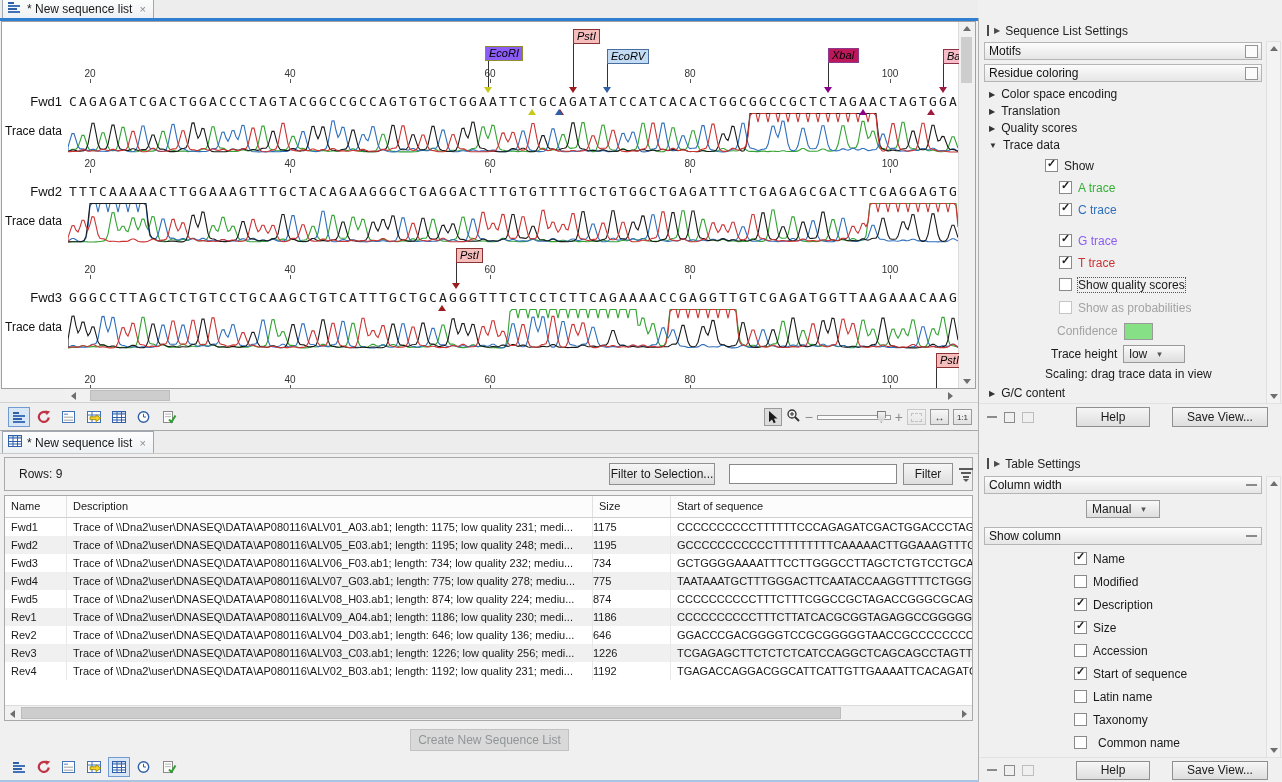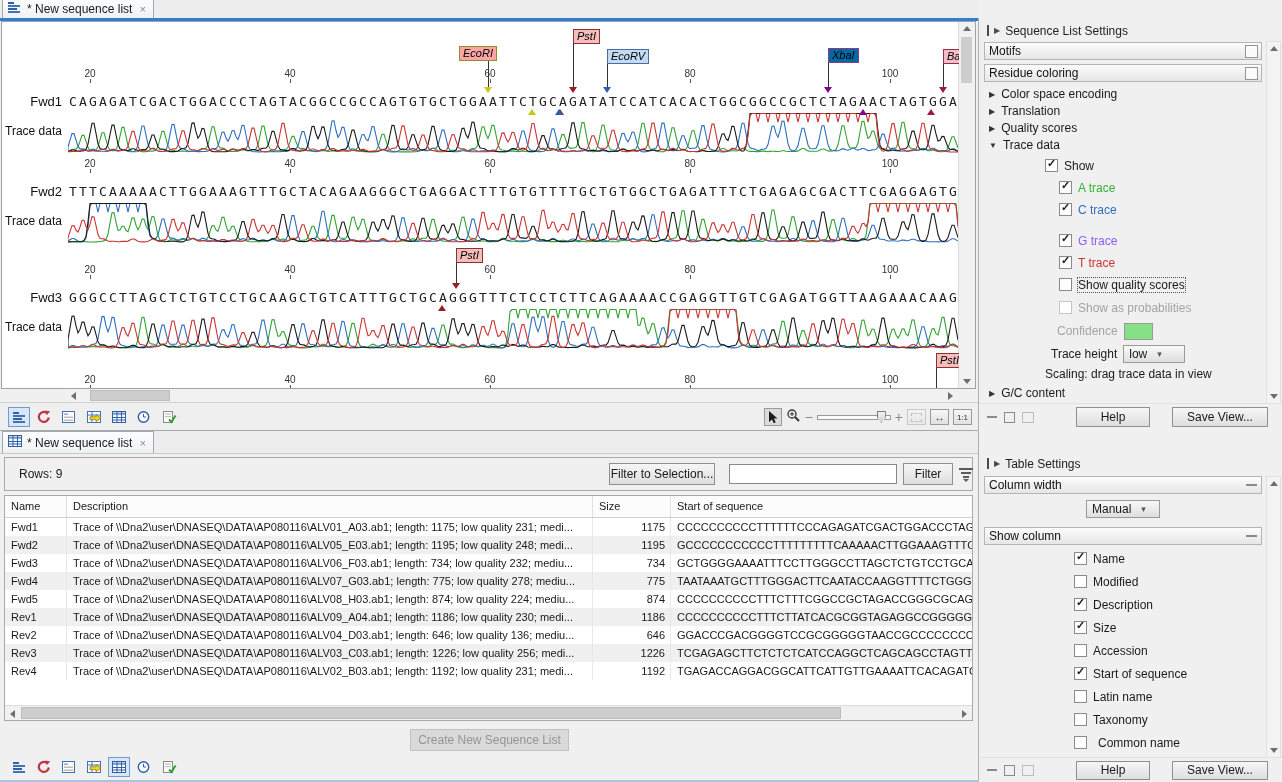--- a/index.html
+++ b/index.html
@@ -77,21 +77,21 @@
   .sidescroll{position:absolute;right:1px;width:15px;background:#f3f3f3;border:1px solid #e0e0e0;box-sizing:border-box}
   
   .filterbar{position:absolute;left:4px;top:457px;width:969px;height:34px;border:1px solid #a9a9a9;background:#f0f0f0;box-sizing:border-box}
   .tablebox{position:absolute;left:4px;top:495px;width:969px;height:226px;border:1px solid #a9a9a9;background:#fff;box-sizing:border-box;overflow:hidden}
   .thead,.trow{display:grid;grid-template-columns:62px 526px 78px 1fr}
   .thead{height:21px;border-bottom:1px solid #cfcfcf;background:#fcfcfc}
   .thead div{font-size:11px;padding:4px 0 0 6px;border-right:1px solid #e0e0e0;overflow:hidden;white-space:nowrap}
   .trow{height:18px}
   .trow.alt{background:#f0f0f0}
   .trow div{font-size:11px;line-height:18px;padding-left:6px;border-right:1px solid #e8e8e8;overflow:hidden;white-space:nowrap}
-  .cell-size{text-align:right;padding-right:5px!important;padding-left:0!important}
+  .cell-size{text-align:left;padding-right:5px!important;padding-left:0!important}
   input.filt{position:absolute;left:724px;top:6px;width:168px;height:20px;border:1px solid #888;font-size:12px;box-sizing:border-box;padding:0 4px}
   .funnel{position:absolute;left:952px;top:8px;width:18px;height:16px}
   .funnel i{display:block;background:#5a5a5a;height:2px;margin:2px auto 0}
   .createbtn{position:absolute;left:410px;top:729px;width:159px;height:22px;background:#d9d9d9;border:1px solid #c2c2c2;color:#909696;font-size:12px;display:flex;align-items:center;justify-content:center;box-sizing:border-box}
   .bottom-edge{position:absolute;left:0;bottom:0;width:1282px;height:2px;background:#a8c6e4}
 </style>
 </head>
 <body>
 
 <div class="tabstrip" style="top:0;height:18px">
@@ -124,33 +124,33 @@
       <div class="ruler-tick" style="left: 888px; top: 57px;"></div>
       <div class="seq-name" style="top: 72px;">Fwd1</div>
       <div class="seq-letters" style="top: 72px; left: 66px;"><span>C</span><span>A</span><span>G</span><span>A</span><span>G</span><span>A</span><span>T</span><span>C</span><span>G</span><span>A</span><span>C</span><span>T</span><span>G</span><span>G</span><span>A</span><span>C</span><span>C</span><span>C</span><span>T</span><span>A</span><span>G</span><span>T</span><span>A</span><span>C</span><span>G</span><span>G</span><span>C</span><span>C</span><span>G</span><span>C</span><span>C</span><span>A</span><span>G</span><span>T</span><span>G</span><span>T</span><span>G</span><span>C</span><span>T</span><span>G</span><span>G</span><span>A</span><span>A</span><span>T</span><span>T</span><span>C</span><span>T</span><span>G</span><span>C</span><span>A</span><span>G</span><span>A</span><span>T</span><span>A</span><span>T</span><span>C</span><span>C</span><span>A</span><span>T</span><span>C</span><span>A</span><span>C</span><span>A</span><span>C</span><span>T</span><span>G</span><span>G</span><span>C</span><span>G</span><span>G</span><span>C</span><span>C</span><span>G</span><span>C</span><span>T</span><span>C</span><span>T</span><span>A</span><span>G</span><span>A</span><span>A</span><span>C</span><span>T</span><span>A</span><span>G</span><span>T</span><span>G</span><span>G</span><span>A</span></div>
       <div class="trace-label" style="top: 102px;">Trace data</div>
       <svg width="890" height="46" style="position: absolute; left: 66px; top: 88px;">
         <path d="M0 42L0 41.3L2 40.4L4 39.4L6 39.2L8 39.2L10 36.9L12 31.2L14 25.3L16 25.4L18 31.3L20 37.4L22 40.2L24 40.8L26 40.8L28 40.0L30 36.7L32 29.7L34 22.8L36 22.8L38 29.6L40 36.7L42 40.0L44 40.6L46 40.6L48 39.6L50 35.2L52 26.1L54 17.4L56 17.4L58 26.2L60 35.5L62 40.1L64 41.5L66 41.7L68 41.7L70 41.5L72 41.0L74 40.4L76 40.4L78 40.9L80 41.3L82 41.3L84 41.1L86 40.9L88 40.0L90 36.3L92 28.7L94 21.4L96 21.4L98 28.7L100 36.2L102 39.6L104 40.3L106 40.5L108 41.0L110 41.4L112 41.3L114 41.0L116 41.1L118 41.3L120 41.6L122 41.5L124 41.3L126 41.3L128 41.4L130 41.1L132 40.2L134 39.3L136 39.0L138 38.6L140 34.7L142 25.7L144 16.8L146 16.8L148 25.6L150 34.4L152 37.9L154 38.1L156 38.4L158 39.7L160 40.9L162 41.4L164 41.4L166 41.4L168 41.5L170 41.3L172 40.6L174 39.9L176 39.9L178 40.5L180 41.0L182 40.8L184 40.3L186 40.0L188 39.1L190 34.8L192 25.3L194 16.1L196 16.1L198 25.3L200 34.6L202 38.9L204 39.6L206 39.9L208 40.5L210 40.9L212 40.5L214 39.9L216 39.7L218 39.6L220 37.3L222 31.9L224 26.4L226 26.4L228 31.8L230 37.0L232 38.7L234 38.4L236 38.5L238 39.7L240 40.8L242 41.0L244 40.8L246 40.8L248 41.1L250 41.3L252 41.0L254 40.6L256 40.6L258 41.0L260 41.4L262 41.3L264 41.0L266 41.0L268 41.2L270 41.2L272 40.5L274 39.8L276 39.8L278 40.4L280 40.6L282 39.9L284 38.9L286 38.9L288 40.0L290 41.1L292 41.5L294 41.5L296 41.6L298 41.7L300 41.8L302 41.8L304 41.8L306 41.6L308 40.6L310 37.3L312 30.6L314 24.3L316 24.3L318 30.6L320 37.2L322 40.4L324 41.2L326 41.4L328 41.6L330 41.8L332 41.9L334 41.9L336 41.9L338 41.9L340 41.9L342 41.9L344 41.9L346 41.8L348 41.8L350 41.4L352 40.6L354 39.8L356 39.8L358 40.4L360 40.4L362 39.4L364 38.2L366 38.2L368 39.5L370 40.7L372 41.1L374 41.0L376 41.0L378 41.2L380 41.3L382 40.8L384 40.2L386 40.2L388 40.7L390 41.0L392 40.5L394 39.8L396 39.8L398 40.4L400 40.6L402 39.7L404 38.6L406 38.4L408 38.1L410 34.6L412 25.8L414 17.0L416 16.8L418 24.2L420 28.4L422 23.2L424 15.1L426 15.4L428 24.8L430 34.5L432 39.1L434 40.0L436 40.3L438 40.9L440 41.3L442 41.3L444 41.1L446 41.1L448 41.4L450 41.6L452 41.5L454 41.3L456 41.3L458 41.5L460 41.7L462 41.6L464 41.4L466 41.3L468 41.3L470 40.9L472 39.6L474 38.4L476 38.3L478 39.5L480 40.5L482 40.5L484 40.0L486 39.8L488 39.5L490 36.9L492 30.7L494 24.6L496 24.5L498 30.6L500 36.4L502 38.4L504 38.1L506 38.0L508 37.6L510 33.3L512 22.9L514 12.6L516 12.6L518 23.1L520 34.2L522 39.9L524 41.6L526 41.6L528 40.1L530 34.9L532 24.8L534 15.2L536 15.1L538 24.7L540 34.4L542 38.9L544 39.8L546 40.1L548 40.6L550 40.7L552 39.9L554 38.9L556 38.9L558 39.9L560 40.7L562 40.6L564 40.1L566 39.8L568 38.8L570 33.9L572 23.4L574 13.2L576 13.2L578 23.4L580 34.0L582 38.9L584 39.9L586 40.2L588 40.9L590 41.5L592 41.8L594 41.8L596 41.6L598 40.3L600 35.6L602 26.5L604 17.8L606 17.8L608 26.4L610 35.0L612 38.8L614 39.3L616 39.4L618 39.0L620 35.8L622 28.2L624 20.7L626 20.7L628 28.3L630 36.0L632 39.7L634 40.4L636 40.7L638 41.1L640 41.5L642 41.5L644 41.3L646 41.3L648 41.3L650 40.9L652 39.7L654 38.5L656 38.5L658 39.7L660 40.8L662 41.0L664 40.7L666 40.7L668 41.0L670 40.8L672 39.8L674 38.7L676 38.7L678 39.8L680 41.0L682 41.4L684 41.4L686 41.4L688 41.6L690 41.6L692 41.4L694 41.1L696 41.1L698 41.4L700 41.6L702 41.4L704 41.2L706 41.2L708 41.4L710 41.5L712 41.2L714 40.8L716 40.8L718 41.2L720 41.5L722 41.5L724 41.4L726 41.3L728 41.4L730 40.9L732 39.7L734 38.5L736 38.5L738 39.7L740 40.9L742 41.3L744 41.3L746 41.3L748 41.3L750 41.0L752 40.0L754 39.0L756 39.0L758 40.0L760 40.9L762 41.1L764 40.9L766 40.7L768 39.5L770 34.8L772 25.2L774 15.8L776 15.8L778 25.0L780 34.1L782 37.8L784 38.0L786 37.9L788 37.5L790 33.0L792 22.2L794 11.4L796 11.3L798 21.0L800 28.5L802 26.7L804 21.0L806 21.3L808 28.5L810 35.7L812 38.4L814 38.4L816 38.6L818 39.6L820 40.2L822 39.6L824 38.5L826 38.2L828 37.8L830 33.3L832 22.8L834 12.3L836 12.3L838 22.8L840 33.3L842 37.7L844 38.2L846 38.5L848 39.6L850 40.2L852 39.7L854 38.7L856 38.7L858 39.8L860 40.7L862 40.7L864 40.3L866 40.3L868 40.9L870 41.5L872 41.7L874 41.7L876 41.5L878 40.8L880 37.9L882 32.3L884 26.8L886 26.8L888 32.3L890 38.0" fill="none" stroke="#33a333" stroke-width="1.1"></path>
         <path d="M0 42L0 37.1L2 30.2L4 23.6L6 23.6L8 30.0L10 36.4L12 38.9L14 38.9L16 39.1L18 40.0L20 40.6L22 40.1L24 39.4L26 39.4L28 40.3L30 41.1L32 41.3L34 41.2L36 41.2L38 41.4L40 41.3L42 40.8L44 40.2L46 40.1L48 40.7L50 40.9L52 40.4L54 39.7L56 39.7L58 40.5L60 41.3L62 41.7L64 41.7L66 41.5L68 40.0L70 35.1L72 25.3L74 16.0L76 16.0L78 25.2L80 34.4L82 38.2L84 38.7L86 38.9L88 40.0L90 41.1L92 41.5L94 41.5L96 41.3L98 39.8L100 34.6L102 24.3L104 14.5L106 14.4L108 24.1L110 33.9L112 38.1L114 38.6L116 38.9L118 40.0L120 41.0L122 41.2L124 41.1L126 41.1L128 41.4L130 41.6L132 41.6L134 41.5L136 41.5L138 41.5L140 41.0L142 39.9L144 38.8L146 38.6L148 38.6L150 36.0L152 29.1L154 22.2L156 22.0L158 27.9L160 31.3L162 27.1L164 20.7L166 20.6L168 26.7L170 29.5L172 23.6L174 15.3L176 15.5L178 25.0L180 35.0L182 40.0L184 41.5L186 41.7L188 41.8L190 41.9L192 41.9L194 41.8L196 41.8L198 41.9L200 41.8L202 41.7L204 41.6L206 41.6L208 41.7L210 41.7L212 41.6L214 41.4L216 41.4L218 41.5L220 41.1L222 40.1L224 39.1L226 38.9L228 38.7L230 35.9L232 28.7L234 21.6L236 21.6L238 28.9L240 36.5L242 40.3L244 41.3L246 41.5L248 41.6L250 41.3L252 40.7L254 39.9L256 39.6L258 38.5L260 33.3L262 22.0L264 11.0L266 10.8L268 20.5L270 27.4L272 24.1L274 17.1L276 17.4L278 26.2L280 35.1L282 39.3L284 40.2L286 40.3L288 39.8L290 37.1L292 30.8L294 24.7L296 24.5L298 29.2L300 30.8L302 24.6L304 16.5L306 16.7L308 25.7L310 34.8L312 39.0L314 39.7L316 40.0L318 40.7L320 41.5L322 41.8L324 41.9L326 41.9L328 41.7L330 41.1L332 39.9L334 38.8L336 38.8L338 39.7L340 40.2L342 39.5L344 38.5L346 38.5L348 39.7L350 40.7L352 40.8L354 40.4L356 40.4L358 40.8L360 40.7L362 39.7L364 38.5L366 38.3L368 38.2L370 35.3L372 27.7L374 20.1L376 20.1L378 27.9L380 36.2L382 40.4L384 41.6L386 41.8L388 41.8L390 41.6L392 41.2L394 40.8L396 40.8L398 41.1L400 41.1L402 40.6L404 39.9L406 39.9L408 40.6L410 41.2L412 41.1L414 40.9L416 40.9L418 41.1L420 41.2L422 40.7L424 40.1L426 40.1L428 40.7L430 41.4L432 41.6L434 41.6L436 41.5L438 41.6L440 41.3L442 40.5L444 39.7L446 39.5L448 39.1L450 35.9L452 28.4L454 21.0L456 21.0L458 28.4L460 36.2L462 39.8L464 40.6L466 40.9L468 41.2L470 41.6L472 41.6L474 41.5L476 41.2L478 40.1L480 35.8L482 27.2L484 18.9L486 18.9L488 27.2L490 35.8L492 40.2L494 41.4L496 41.6L498 41.7L500 41.7L502 41.5L504 41.3L506 41.2L508 41.4L510 41.3L512 40.7L514 40.0L516 40.0L518 40.6L520 41.1L522 40.9L524 40.4L526 40.4L528 40.9L530 41.3L532 41.1L534 40.8L536 40.8L538 41.2L540 41.6L542 41.6L544 41.5L546 41.4L548 40.4L550 37.0L552 30.2L554 23.5L556 23.3L558 28.8L560 31.9L562 28.1L564 22.1L566 22.2L568 29.3L570 36.8L572 40.6L574 41.7L576 41.9L578 41.8L580 41.2L582 40.2L584 39.1L586 38.8L588 38.2L590 33.6L592 23.3L594 13.1L596 13.1L598 23.4L600 34.1L602 39.3L604 40.6L606 40.7L608 40.2L610 37.4L612 31.5L614 25.8L616 25.8L618 31.4L620 36.8L622 38.6L624 38.3L626 38.2L628 37.9L630 34.1L632 24.8L634 15.6L636 15.6L638 25.0L640 34.6L642 39.0L644 39.9L646 40.2L648 40.9L650 41.5L652 41.8L654 41.9L656 41.9L658 41.7L660 41.3L662 40.3L664 39.3L666 39.0L668 38.3L670 33.7L672 23.4L674 13.2L676 13.2L678 23.3L680 33.6L682 37.9L684 38.4L686 38.7L688 39.7L690 40.5L692 40.1L694 39.3L696 39.1L698 38.5L700 34.5L702 25.4L704 16.3L706 16.0L708 23.4L710 27.2L712 20.6L714 11.1L716 11.3L718 22.3L720 33.7L722 39.2L724 40.6L726 40.7L728 39.7L730 35.5L732 26.7L734 18.2L736 18.2L738 26.5L740 35.0L742 38.5L744 38.8L746 38.8L748 38.3L750 34.3L752 25.0L754 15.7L756 15.7L758 25.1L760 34.7L762 39.3L764 40.3L766 40.5L768 40.9L770 40.8L772 39.9L774 38.9L776 38.9L778 39.8L780 40.2L782 39.4L784 38.2L786 38.2L788 39.4L790 40.1L792 39.5L794 38.5L796 38.5L798 39.6L800 40.6L802 40.5L804 39.9L806 39.8L808 39.5L810 36.8L812 30.4L814 24.1L816 24.1L818 30.3L820 36.3L822 38.5L824 38.2L826 38.4L828 39.6L830 40.8L832 41.1L834 41.0L836 41.0L838 41.2L840 41.2L842 40.5L844 39.8L846 39.8L848 40.4L850 40.5L852 39.6L854 38.5L856 38.5L858 39.5L860 40.1L862 39.4L864 38.2L866 38.3L868 39.5L870 40.6L872 40.8L874 40.5L876 40.5L878 40.9L880 40.8L882 39.9L884 38.9L886 38.9L888 40.0L890 41.2" fill="none" stroke="#2e6fbd" stroke-width="1.1"></path>
         <path d="M0 42L0 41.5L2 40.7L4 40.0L6 40.0L8 40.6L10 41.2L12 41.2L14 40.9L16 40.6L18 39.3L20 34.2L22 23.5L24 13.3L26 13.3L28 23.4L30 33.8L32 38.5L34 39.2L36 39.3L38 38.6L40 34.3L42 24.6L44 15.1L46 15.1L48 24.6L50 34.3L52 38.8L54 39.5L56 39.8L58 40.4L60 40.6L62 39.7L64 38.7L66 38.7L68 39.7L70 40.5L72 40.3L74 39.6L76 39.5L78 39.4L80 36.9L82 31.0L84 25.0L86 25.0L88 31.0L90 36.8L92 39.1L94 39.1L96 39.3L98 40.2L100 41.2L102 41.6L104 41.6L106 41.6L108 41.5L110 41.0L112 39.7L114 38.5L116 38.2L118 37.8L120 33.5L122 23.3L124 13.1L126 12.9L128 21.9L130 28.3L132 25.1L134 18.4L136 18.7L138 27.1L140 35.8L142 40.2L144 41.4L146 41.7L148 41.8L150 41.8L152 41.8L154 41.7L156 41.7L158 41.6L160 41.2L162 40.1L164 39.1L166 39.1L168 39.9L170 40.4L172 39.8L174 38.9L176 38.9L178 39.8L180 40.5L182 40.2L184 39.5L186 39.5L188 40.1L190 40.4L192 39.5L194 38.4L196 38.2L198 38.3L200 35.6L202 28.6L204 21.4L206 21.4L208 28.7L210 36.1L212 39.4L214 40.0L216 40.1L218 40.6L220 40.6L222 39.6L224 38.5L226 38.5L228 39.7L230 40.8L232 41.1L234 40.8L236 40.6L238 39.5L240 35.0L242 25.6L244 16.6L246 16.3L248 24.0L250 28.8L252 24.3L254 16.9L256 17.1L258 26.0L260 35.0L262 39.2L264 40.1L266 40.3L268 40.8L270 40.9L272 40.3L274 39.5L276 39.2L278 38.9L280 35.6L282 27.8L284 20.1L286 20.1L288 27.9L290 35.9L292 39.7L294 40.5L296 40.7L298 41.2L300 41.6L302 41.7L304 41.7L306 41.7L308 41.7L310 41.4L312 40.6L314 39.8L316 39.5L318 38.8L320 34.4L322 24.8L324 15.4L326 15.5L328 24.9L330 34.5L332 38.9L334 39.8L336 39.8L338 39.6L340 37.0L342 30.8L344 24.8L346 24.8L348 30.8L350 36.9L352 39.5L354 39.7L356 39.6L358 38.9L360 34.7L362 25.4L364 16.4L366 16.4L368 25.5L370 34.9L372 39.3L374 40.3L376 40.6L378 41.1L380 41.5L382 41.5L384 41.3L386 41.1L388 40.0L390 35.6L392 26.9L394 18.4L396 18.1L398 24.8L400 28.0L402 21.3L404 12.1L406 12.3L408 22.7L410 33.3L412 37.7L414 38.2L416 38.5L418 39.7L420 40.9L422 41.2L424 41.0L426 41.1L428 41.4L430 41.7L432 41.8L434 41.8L436 41.8L438 41.6L440 41.1L442 39.8L444 38.6L446 38.6L448 39.6L450 40.2L452 39.4L454 38.3L456 38.3L458 39.6L460 41.0L462 41.6L464 41.7L466 41.6L468 40.7L470 37.6L472 31.5L474 25.6L476 25.5L478 31.3L480 36.9L482 39.0L484 38.9L486 39.0L488 39.9L490 40.3L492 39.6L494 38.5L496 38.3L498 37.8L500 33.5L502 23.2L504 12.9L506 12.9L508 23.2L510 33.6L512 38.1L514 38.7L516 39.0L518 40.0L520 40.8L522 40.8L524 40.4L526 40.4L528 40.9L530 41.0L532 40.6L534 39.9L536 39.9L538 40.6L540 41.3L542 41.4L544 41.3L546 41.3L548 41.4L550 41.1L552 40.2L554 39.2L556 39.2L558 40.1L560 40.8L562 40.7L564 40.2L566 40.2L568 40.7L570 40.9L572 40.3L574 39.6L576 39.6L578 40.3L580 40.9L582 40.7L584 40.2L586 40.1L588 40.6L590 40.8L592 40.1L594 39.2L596 39.2L598 40.0L600 40.6L602 40.3L604 39.6L606 39.6L608 40.3L610 40.7L612 40.3L614 39.6L616 39.6L618 40.4L620 41.2L622 41.5L624 41.5L626 41.5L628 41.6L630 41.6L632 41.2L634 40.8L636 40.8L638 41.2L640 41.5L642 41.5L644 41.3L646 41.1L648 40.3L650 37.1L652 30.4L654 24.0L656 23.8L658 28.7L660 30.5L662 24.3L664 16.2L666 16.4L668 25.6L670 35.1L672 40.0L674 41.2L676 40.7L678 36.5L680 21.9L682 3.5L684 3.5L686 3.5L688 3.5L690 3.5L692 3.5L694 3.5L696 3.5L698 3.5L700 3.5L702 3.5L704 3.5L706 3.5L708 3.5L710 3.5L712 3.5L714 3.5L716 3.5L718 3.5L720 3.5L722 3.5L724 3.5L726 3.5L728 3.5L730 3.5L732 3.5L734 3.5L736 3.5L738 3.5L740 3.5L742 3.5L744 3.5L746 3.5L748 3.5L750 3.5L752 3.5L754 3.5L756 3.5L758 3.5L760 3.5L762 3.5L764 3.5L766 3.5L768 3.5L770 3.5L772 3.5L774 3.5L776 3.5L778 3.5L780 3.5L782 3.5L784 3.5L786 3.5L788 3.5L790 3.5L792 3.5L794 3.5L796 3.5L798 3.5L800 3.5L802 3.5L804 3.5L806 3.5L808 3.5L810 21.4L812 35.3L814 38.8L816 39.6L818 40.4L820 40.9L822 40.6L824 40.1L826 40.1L828 40.6L830 40.7L832 40.0L834 39.0L836 38.8L838 38.6L840 35.7L842 28.4L844 21.1L846 21.1L848 28.5L850 36.0L852 39.3L854 39.8L856 39.8L858 38.9L860 34.5L862 24.8L864 15.3L866 15.2L868 23.9L870 31.0L872 30.3L874 26.4L876 26.6L878 32.0L880 37.3L882 39.4L884 39.5L886 39.6L888 40.5L890 41.4" fill="none" stroke="#1a1a1a" stroke-width="1.1"></path>
         <path d="M0 42L0 41.8L2 41.6L4 41.4L6 41.3L8 41.5L10 41.3L12 40.6L14 39.9L16 39.9L18 40.6L20 41.2L22 41.1L24 40.8L26 40.8L28 41.1L30 41.0L32 40.1L34 39.2L36 39.2L38 40.0L40 40.6L42 40.2L44 39.4L46 39.4L48 40.3L50 40.9L52 40.8L54 40.4L56 40.2L58 39.6L60 36.2L62 28.7L64 21.4L66 21.4L68 28.8L70 36.5L72 40.5L74 41.6L76 41.8L78 41.6L80 41.0L82 39.7L84 38.4L86 38.4L88 39.6L90 40.8L92 41.3L94 41.2L96 41.2L98 41.3L100 41.0L102 40.1L104 39.1L106 38.9L108 38.7L110 35.6L112 28.2L114 20.8L116 20.8L118 28.3L120 35.8L122 39.2L124 39.6L126 39.8L128 40.4L130 40.5L132 39.6L134 38.5L136 38.5L138 39.6L140 40.3L142 39.9L144 39.0L146 39.0L148 39.9L150 40.5L152 40.1L154 39.4L156 39.4L158 40.2L160 40.7L162 40.2L164 39.5L166 39.5L168 40.2L170 40.6L172 40.0L174 39.1L176 38.9L178 38.5L180 35.0L182 26.5L184 18.1L186 18.1L188 26.7L190 35.7L192 40.2L194 41.5L196 41.8L198 41.7L200 41.5L202 40.8L204 40.1L206 39.8L208 38.8L210 34.0L212 23.5L214 13.4L216 13.4L218 23.6L220 34.1L222 39.0L224 40.1L226 40.4L228 40.9L230 41.0L232 40.5L234 39.9L236 39.9L238 40.4L240 40.7L242 39.9L244 39.0L246 39.0L248 39.9L250 40.6L252 40.3L254 39.6L256 39.6L258 40.2L260 40.5L262 39.6L264 38.5L266 38.5L268 39.7L270 40.8L272 41.1L274 40.9L276 40.9L278 41.2L280 41.3L282 41.0L284 40.5L286 40.5L288 40.9L290 40.9L292 40.3L294 39.4L296 39.4L298 40.3L300 41.1L302 41.3L304 41.1L306 41.1L308 41.3L310 41.1L312 40.3L314 39.4L316 39.4L318 40.1L320 40.4L322 39.6L324 38.4L326 38.2L328 37.9L330 34.2L332 25.0L334 15.9L336 15.9L338 25.2L340 34.8L342 39.3L344 40.3L346 40.4L348 39.9L350 37.2L352 31.0L354 25.0L356 25.0L358 31.0L360 37.2L362 39.9L364 40.4L366 40.6L368 41.1L370 41.6L372 41.8L374 41.8L376 41.7L378 40.7L380 37.4L382 30.9L384 24.7L386 24.6L388 30.7L390 36.6L392 38.8L394 38.7L396 38.9L398 40.0L400 41.1L402 41.6L404 41.7L406 41.7L408 41.8L410 41.8L412 41.8L414 41.7L416 41.7L418 41.7L420 41.7L422 41.4L424 41.1L426 40.9L428 40.1L430 36.8L432 29.9L434 23.1L436 22.9L438 28.6L440 31.9L442 28.2L444 22.3L446 22.5L448 29.4L450 36.4L452 39.6L454 40.1L456 40.0L458 39.0L460 34.1L462 23.7L464 13.5L466 13.5L468 23.6L470 33.8L472 38.4L474 39.1L476 39.4L478 40.2L480 40.7L482 40.2L484 39.4L486 39.4L488 40.3L490 41.1L492 41.2L494 41.0L496 41.0L498 41.3L500 41.4L502 41.0L504 40.5L506 40.5L508 41.0L510 41.3L512 41.2L514 40.9L516 40.8L518 40.2L520 37.4L522 31.5L524 25.7L526 25.7L528 31.3L530 36.8L532 38.6L534 38.3L536 38.2L538 38.3L540 35.4L542 27.8L544 20.2L546 20.3L548 28.0L550 36.1L552 40.1L554 41.2L556 41.4L558 41.6L560 41.6L562 41.3L564 40.9L566 40.9L568 41.1L570 41.0L572 40.1L574 39.1L576 38.8L578 38.1L580 33.6L582 23.3L584 13.0L586 13.1L588 23.3L590 33.8L592 38.5L594 39.4L596 39.6L598 40.3L600 40.5L602 39.6L604 38.4L606 38.4L608 39.6L610 40.5L612 40.4L614 39.8L616 39.9L618 40.6L620 41.3L622 41.6L624 41.5L626 41.5L628 41.5L630 41.2L632 40.2L634 39.2L636 38.9L638 38.3L640 33.9L642 23.9L644 14.1L646 14.1L648 24.1L650 34.5L652 39.7L654 41.1L656 41.4L658 41.4L660 40.9L662 39.6L664 38.4L666 38.3L668 39.4L670 40.2L672 39.6L674 38.5L676 38.0L678 35.9L680 26.2L682 5.4L684 3.5L686 3.5L688 3.5L690 12.1L692 3.5L694 3.5L696 3.5L698 3.5L700 12.1L702 3.5L704 3.5L706 3.5L708 3.5L710 12.1L712 3.5L714 3.5L716 3.5L718 3.5L720 12.1L722 3.5L724 3.5L726 3.5L728 3.5L730 12.1L732 3.5L734 3.5L736 3.5L738 3.5L740 12.1L742 3.5L744 3.5L746 3.5L748 3.5L750 12.1L752 3.5L754 3.5L756 3.5L758 3.5L760 12.1L762 3.5L764 3.5L766 3.5L768 3.5L770 12.1L772 3.5L774 3.5L776 3.5L778 3.5L780 12.1L782 3.5L784 3.5L786 3.5L788 3.5L790 12.1L792 3.5L794 3.5L796 3.5L798 3.5L800 12.1L802 3.5L804 3.5L806 3.5L808 5.6L810 26.9L812 37.7L814 40.8L816 41.1L818 39.7L820 34.4L822 23.8L824 13.6L826 13.6L828 23.7L830 34.0L832 38.8L834 39.7L836 40.0L838 40.7L840 41.1L842 41.0L844 40.6L846 40.3L848 39.2L850 34.1L852 23.5L854 13.2L856 13.2L858 23.4L860 33.8L862 38.4L864 39.2L866 39.5L868 40.3L870 41.1L872 41.2L874 41.0L876 41.0L878 41.4L880 41.7L882 41.9L884 42.0L886 42.0L888 42.0L890 42.0" fill="none" stroke="#cc3333" stroke-width="1.1"></path>
       </svg>
-      <div class="site-label" style="left: 457px; top: 24px; background: #fca5a5; border-color: rgb(142, 142, 42);">EcoRI</div>
+      <div class="site-label" style="left: 483px; top: 24px; background: #8b5cf6; border-color: rgb(142, 142, 42);">EcoRI</div>
       <div class="site-line" style="left: 486px; top: 39px; height: 26px;"></div>
       <div class="tri down" style="left: 482px; top: 65px; border-top-color: rgb(200, 200, 22);"></div>
       <div class="tri up" style="left: 526px; top: 87px; border-bottom-color: rgb(200, 200, 22);"></div>
       <div class="site-label" style="left: 571px; top: 7px; background: rgb(246, 189, 189); border-color: rgb(139, 50, 50);">PstI</div>
       <div class="site-line" style="left: 571px; top: 22px; height: 43px;"></div>
       <div class="tri down" style="left: 567px; top: 65px; border-top-color: rgb(155, 28, 28);"></div>
       <div class="tri up" style="left: 554px; top: 87px; border-bottom-color: rgb(155, 28, 28);"></div>
       <div class="site-label" style="left: 605px; top: 27px; background: rgb(195, 220, 243); border-color: rgb(73, 109, 158);">EcoRV</div>
       <div class="site-line" style="left: 605px; top: 42px; height: 23px;"></div>
       <div class="tri down" style="left: 601px; top: 65px; border-top-color: rgb(47, 95, 168);"></div>
       <div class="tri up" style="left: 553px; top: 87px; border-bottom-color: rgb(47, 95, 168);"></div>
-      <div class="site-label" style="left: 826px; top: 26px; background: #0369a1; border-color: rgb(140, 58, 140);">XbaI</div>
+      <div class="site-label" style="left: 826px; top: 26px; background: #be185d; border-color: rgb(140, 58, 140);">XbaI</div>
       <div class="site-line" style="left: 826px; top: 41px; height: 24px;"></div>
       <div class="tri down" style="left: 822px; top: 65px; border-top-color: rgb(139, 0, 139);"></div>
       <div class="tri up" style="left: 857px; top: 87px; border-bottom-color: rgb(139, 0, 139);"></div>
       <div class="site-label" style="left: 941px; top: 27px; background: rgb(246, 189, 201); border-color: rgb(139, 50, 72);">BamHI</div>
       <div class="site-line" style="left: 941px; top: 42px; height: 23px;"></div>
       <div class="tri down" style="left: 937px; top: 65px; border-top-color: rgb(155, 28, 60);"></div>
       <div class="tri up" style="left: 925px; top: 87px; border-bottom-color: rgb(155, 28, 60);"></div>
       <div class="ruler-num" style="left: 74px; top: 136px;">20</div>
       <div class="ruler-tick" style="left: 88px; top: 147px;"></div>
       <div class="ruler-num" style="left: 274px; top: 136px;">40</div>

